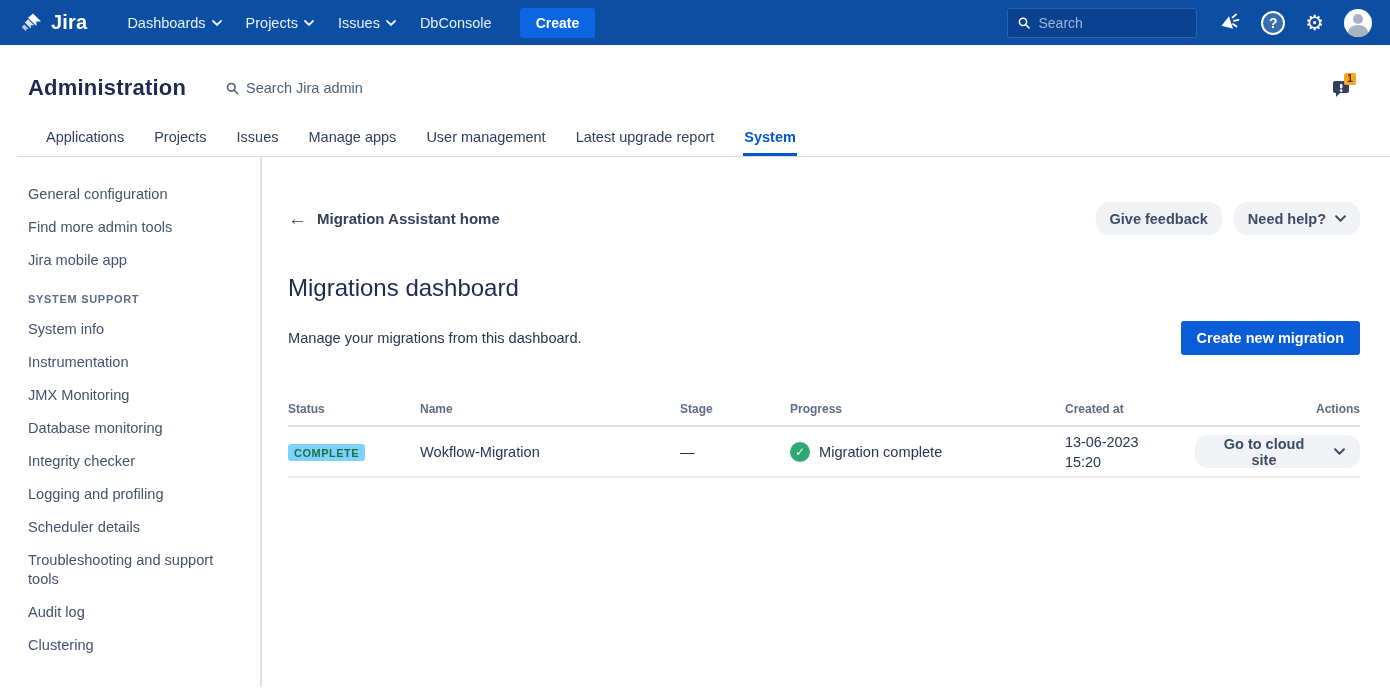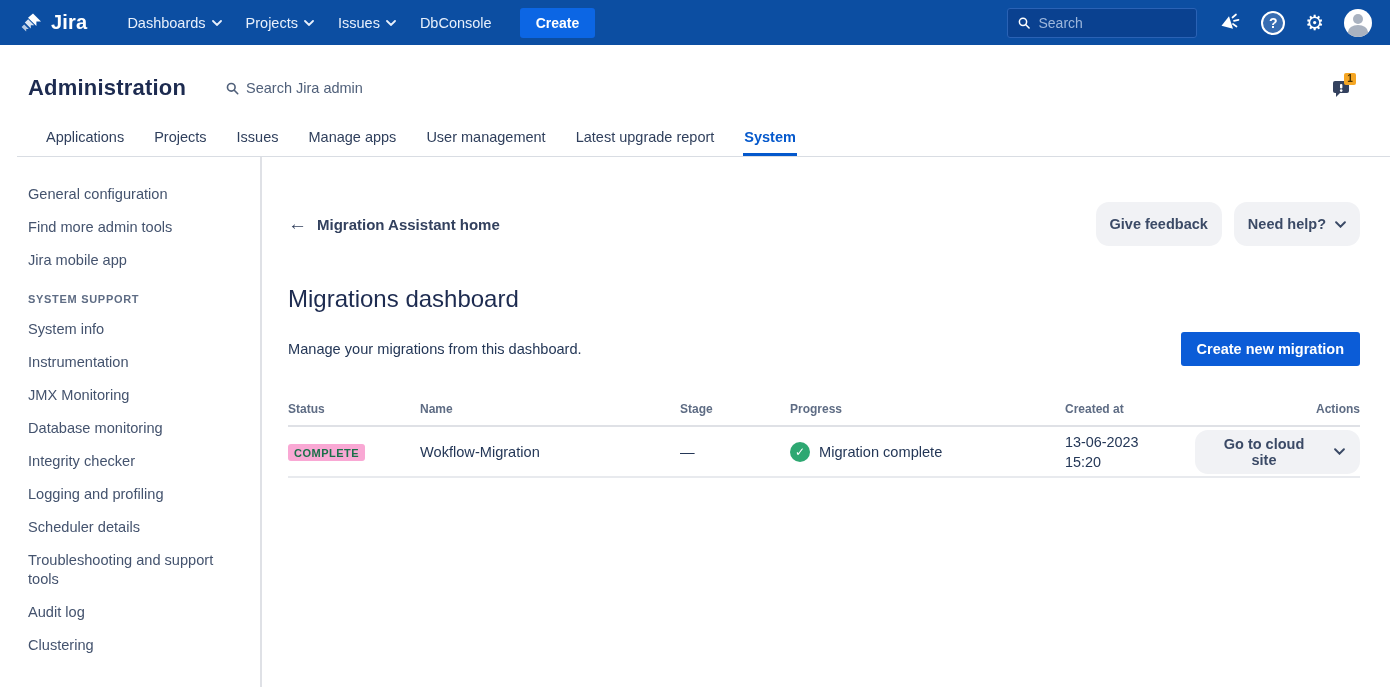--- a/index.html
+++ b/index.html
@@ -50,43 +50,43 @@
   .side-section { font-size:11px; font-weight:700; letter-spacing:.7px; color:#5E6C84;
     margin:23px 0 15px; }
 
   .main { flex:1; padding:45px 30px 0 26px; }
   .back-row { display:flex; align-items:center; }
   .back-link { display:flex; align-items:center; gap:10px; font-size:15px; font-weight:700;
     color:#33415E; cursor:pointer; }
   .back-arrow { font-size:19px; font-weight:400; color:#33415E; }
   .btn-group { margin-left:auto; display:flex; gap:12px; }
   .btn-subtle { background:#F1F2F5; color:#3B4A66; font-size:14.5px; font-weight:600;
-    border:none; border-radius:13px; height:44px; padding:0 14px; display:flex;
+    border:none; border-radius:13px; height:33px; padding:0 14px; display:flex;
     align-items:center; gap:9px; cursor:pointer; font-family:inherit; }
   .page-title { font-size:24px; font-weight:400; color:#1D2B50; margin-top:39px; }
   .sub-row { display:flex; align-items:center; margin-top:19px; }
   .sub-text { font-size:14.6px; color:#243757; }
   .btn-primary { margin-left:auto; background:#0B5CD7; color:#fff; font-size:14.5px;
     font-weight:600; border:none; border-radius:3px; height:34px; padding:0 16px;
     cursor:pointer; font-family:inherit; }
 
   
-  .table { margin-top:36px; }
+  .table { margin-top:47px; }
   .trow { display:flex; align-items:center; }
   .thead { padding-bottom:9px; border-bottom:2px solid #DFE1E6; }
   .th { font-size:12px; font-weight:700; color:#5E6C84; }
   .tbody-row { border-bottom:2px solid #E8EAEE; min-height:51px; }
   .col-status { width:132px; }
   .col-name { width:260px; }
   .col-stage { width:110px; }
   .col-progress { width:275px; }
   .col-created { width:130px; }
   .col-actions { flex:1; display:flex; justify-content:flex-end; }
   .cell { font-size:14.6px; color:#243757; }
-  .lozenge { display:inline-block; background:#f9a8d4; color:#1B7049; font-size:11px;
+  .lozenge { display:inline-block; background:#7dd3fc; color:#1B7049; font-size:11px;
     font-weight:700; letter-spacing:.5px; border-radius:3px; padding:3px 6px 2px; }
   .progress-cell { display:flex; align-items:center; gap:9px; }
   .check-circle { width:20px; height:20px; border-radius:50%; background:#2EA872; color:#fff;
     font-size:12px; font-weight:700; display:flex; align-items:center; justify-content:center; flex:0 0 20px; }
   .created-cell { line-height:20px; font-size:14.4px; }
   .chev { flex:0 0 auto; }
 </style>
 </head>
 <body>
 

